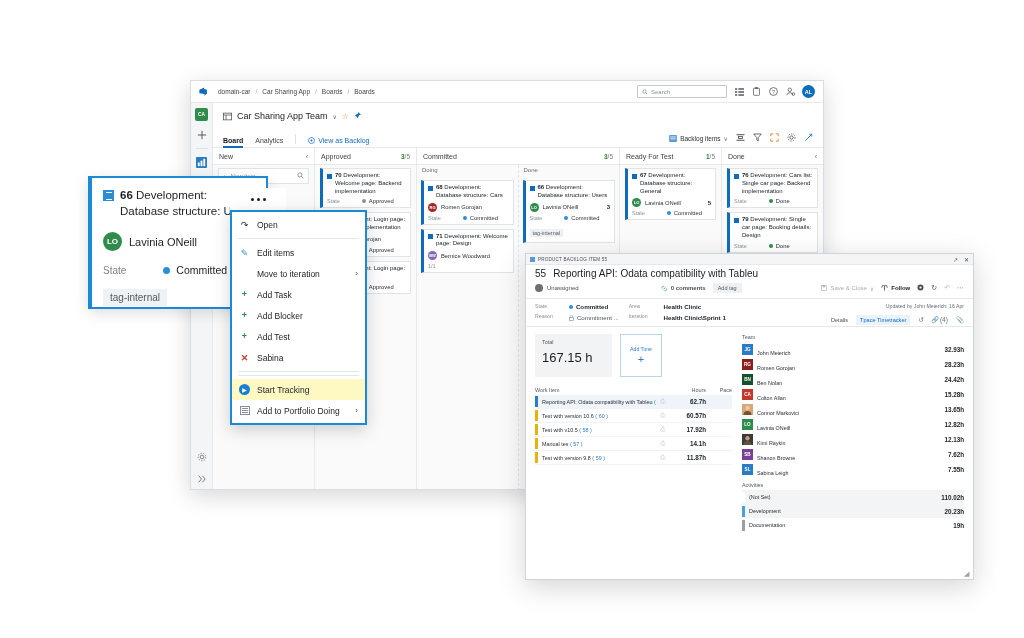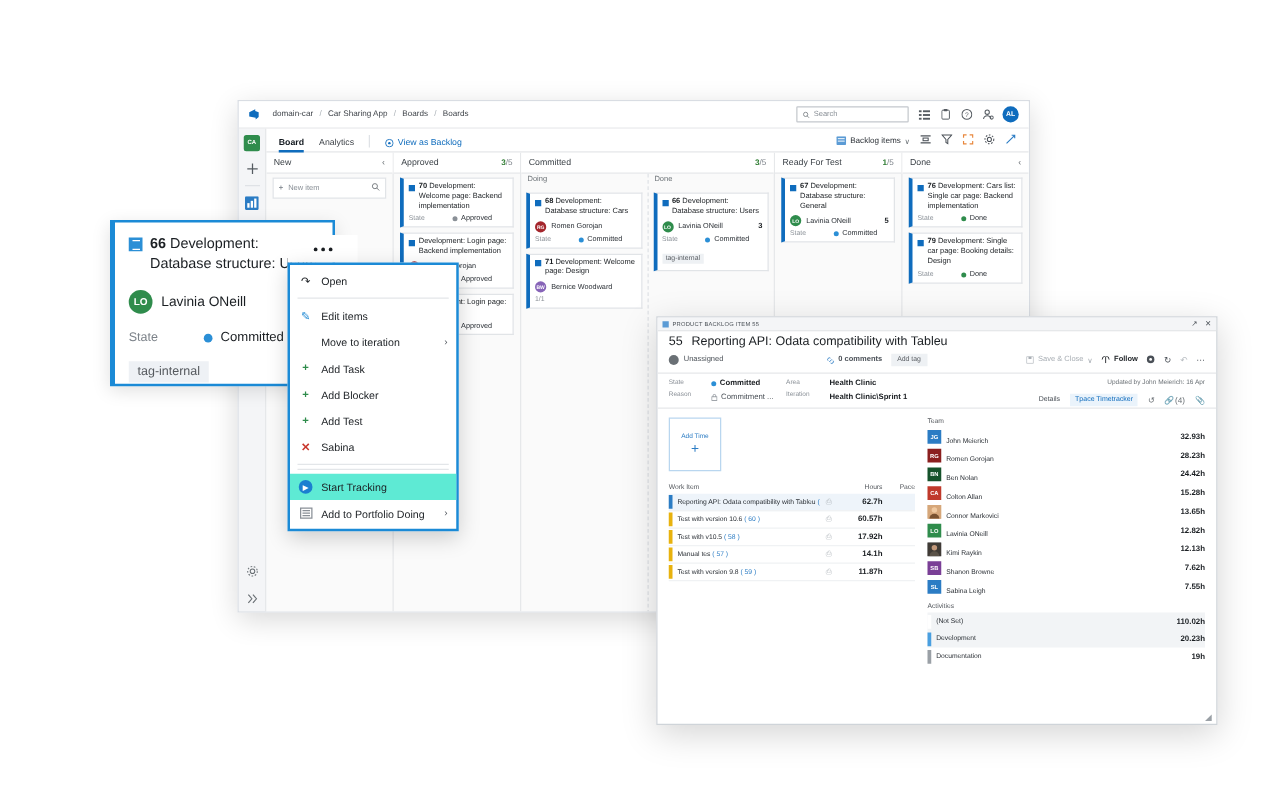--- a/index.html
+++ b/index.html
@@ -151,21 +151,21 @@
     border:1px solid transparent;
   }
   .ellipsis i{width:3px;height:3px;border-radius:50%;background:#1b1f23;display:block;}
   .ctx{
     position:absolute;left:0;top:22px;width:137px;background:#fff;
     border:2px solid #1b8ad6;box-shadow:0 5px 16px rgba(0,0,0,.18);padding:2px 0;
   }
   .mi{display:flex;align-items:center;gap:7px;height:21px;padding:0 7px;font-size:8.5px;color:#1b1f23;}
   .mi .mico{width:11px;display:flex;align-items:center;justify-content:center;font-size:9px;flex:none;}
   .mi .arrow{margin-left:auto;color:#4a5057;font-size:8px;}
-  .mi.sel{background:#5eead4;}
+  .mi.sel{background:#fef9c3;}
   .mdiv{height:1px;background:#e3e6e9;margin:3px 6px;}
   .ic-plus{color:#2f8c4c;font-size:12px;font-weight:bold;line-height:1;}
   .ic-x{color:#c8372d;font-size:10px;font-weight:bold;}
   .ic-pen{color:#2b8fd6;font-size:9px;}
   .ic-open{color:#1b1f23;font-size:10px;}
   .ic-play{width:11px;height:11px;border-radius:50%;background:#1b7fd0;color:#fff;font-size:6px;
            display:flex;align-items:center;justify-content:center;}
   .ic-branch{color:#1b1f23;font-size:9px;}
   .ic-port{width:10px;height:9px;background:#fff;border:1px solid #8a9097;display:flex;flex-direction:column;justify-content:center;gap:1px;padding:1px;}
   .ic-port i{height:1px;background:#8a9097;display:block;}
@@ -372,20 +372,35 @@
           <div class="ri">
             <svg width="10" height="10" viewBox="0 0 12 12">
                 <path d="M2 2 l3.4 4 l-3.4 4 M6.4 2 l3.4 4 l-3.4 4" fill="none" stroke="#6a7075" stroke-width="1.1"></path>
               </svg>
           </div>
         </div>
       </div>
 
       <div class="content">
 
+        <div class="team-head">
+          <svg width="9" height="9" viewBox="0 0 12 12">
+              <rect x="0.5" y="1.5" width="11" height="9" fill="none" stroke="#4a5057" stroke-width="1"></rect>
+              <line x1="0.5" y1="4" x2="11.5" y2="4" stroke="#4a5057" stroke-width="1"></line>
+              <line x1="4" y1="4" x2="4" y2="10.5" stroke="#4a5057" stroke-width="1"></line>
+            </svg>
+          <span class="tname">Car Sharing App Team</span>
+          <span class="chev">∨</span>
+          <span class="star">☆</span>
+          <span class="pin">
+            <svg width="7" height="7" viewBox="0 0 10 10">
+                <path d="M6 0 L10 4 L7.5 4.3 L5 9 L3.5 6.5 L0.6 9.4 L3.3 6.2 L1 4.8 L5.6 2.5 Z" fill="#0f6cbd"></path>
+              </svg>
+          </span>
+        </div>
 
         <div class="tabs-row">
           <span class="tab active">Board</span>
           <span class="tab">Analytics</span>
           <span class="vsplit"></span>
           <span class="viewbacklog">
             <svg width="7" height="7" viewBox="0 0 10 10">
                 <circle cx="5" cy="5" r="4.3" fill="none" stroke="#0f6cbd" stroke-width="1"></circle>
                 <circle cx="5" cy="5" r="1.4" fill="#0f6cbd"></circle>
               </svg>
@@ -810,20 +825,24 @@
         <span class="dt ic">↺</span>
         <span class="dt ic">🔗<span>(4)</span></span>
         <span class="dt ic">📎</span>
       </span>
     </div>
 
     <div class="tt-body">
 
       <div class="tt-left">
         <div class="tiles">
+          <div class="tile-total">
+            <div class="tl">Total</div>
+            <div class="tv">167.15 h</div>
+          </div>
           <div class="tile-add">
             <div class="tl">Add Time</div>
             <div class="tp">+</div>
           </div>
         </div>
 
         <div class="lst-head">
           <span class="h-wi">Work Item</span>
           <span class="h-hr">Hours</span>
           <span class="h-pa">Pace</span>

